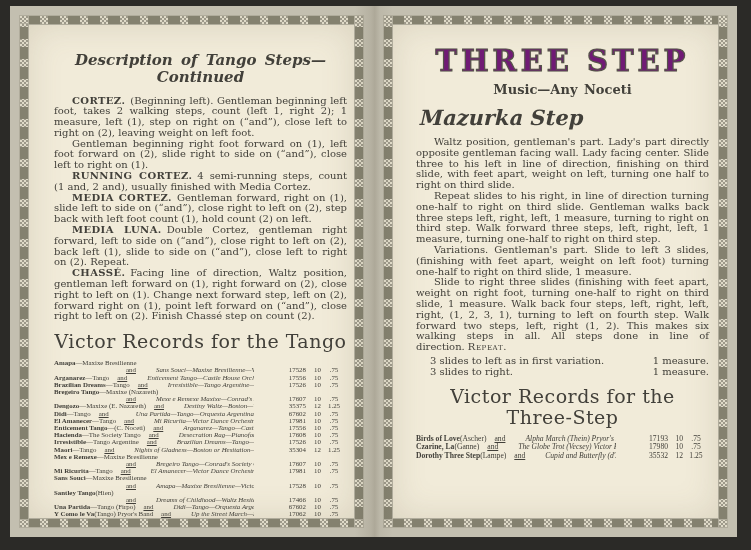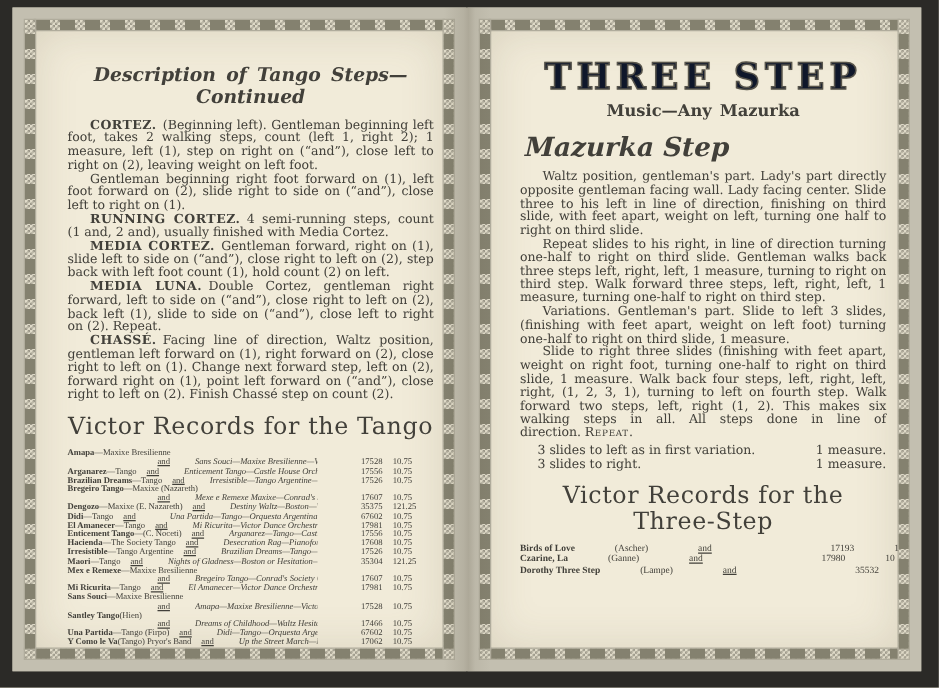--- a/index.html
+++ b/index.html
@@ -37,48 +37,48 @@
   .gutter{position:absolute;top:0;left:345px;width:38px;height:100%;pointer-events:none;
     background:linear-gradient(90deg,rgba(60,50,30,0) 0%,rgba(60,50,30,.10) 42%,rgba(60,50,30,.16) 52%,rgba(60,50,30,.05) 66%,rgba(60,50,30,0) 100%);}
   .content{position:absolute;inset:18px;overflow:hidden;}
   .page.left .content{padding:20px 8px 10px 26px;}
   .page.right .content{padding:14px 10px 10px 24px;}
   
   .h-tango{font-style:italic;font-weight:700;font-size:15px;line-height:1.15;text-align:center;
     word-spacing:3px;margin:8px 0 9px;}
   .h-records{font-weight:400;font-size:19px;line-height:1.1;text-align:center;margin:9px 0 7px;letter-spacing:.5px;}
   .h-display{text-align:center;font-size:29px;font-weight:700;letter-spacing:4px;margin:6px 0 4px;
-    color:#0f172a;-webkit-text-stroke:1.2px #56534a;text-shadow:0 0 1px #6a6759;}
+    color:#701a75;-webkit-text-stroke:1.2px #56534a;text-shadow:0 0 1px #6a6759;}
   .subtitle{text-align:center;font-style:italic;font-size:10px;margin-bottom:7px;}
   .music{text-align:center;font-weight:700;font-size:13px;word-spacing:2px;margin-bottom:8px;}
   .script-head{font-style:italic;font-weight:700;font-size:21px;margin:2px 0 7px;padding-left:4px;
     transform:skewX(-2deg);transform-origin:left;}
   
   .para{font-size:10px;line-height:10.8px;text-align:justify;text-indent:18px;}
   .lead{font-weight:700;letter-spacing:.4px;}
   .lead:not(:empty){margin-right:5px;}
   .tail{font-variant:small-caps;letter-spacing:.6px;}
   .tail:not(:empty){margin-left:3px;}
   
   .vars{margin-top:2px;font-size:10px;line-height:11px;}
   .vline{display:flex;}
   .vtext{flex:1;padding-left:14px;text-align:justify;}
   .vmeasure{white-space:nowrap;align-self:flex-end;margin-left:10px;}
   
   .records{margin-top:2px;}
   .rline{display:flex;align-items:baseline;font-size:6.9px;line-height:7.2px;
     font-family:"Liberation Serif",serif;white-space:nowrap;}
-  .page.right .rline{font-size:7.6px;line-height:8.6px;gap:32px;}
+  .page.right .rline{font-size:7.6px;line-height:8.6px;}
   .rb{font-weight:700;}
   .rmid{text-decoration:underline;}
   .rmid:not(:empty){margin:0 20px 0 8px;}
   .rit{flex:1;text-align:right;font-style:italic;overflow:hidden;}
   .rcat{width:41px;text-align:right;margin-left:11px;}
   .rsize{width:15px;text-align:right;}
-  .rprice{width:26px;text-align:left;}
+  .rprice{width:26px;text-align:center;}
   .rline.cont{padding-left:64px;}
 </style>
 </head>
 <body>
 
 <div class="spread">
 
   <section class="page left">
     <div class="page-inner"></div>
     <div class="band h top"></div>
@@ -300,21 +300,21 @@
   </section>
 
   <section class="page right">
     <div class="page-inner"></div>
     <div class="band h top"></div>
     <div class="band h bottom"></div>
     <div class="band v lft"></div>
     <div class="band v rgt"></div>
     <div class="content">
       <h1 class="h-display">THREE STEP</h1>
-      <div class="music">Music—Any Mazurka</div>
+      <div class="music">Music—Any Noceti</div>
       <div class="script-head">Mazurka Step</div>
       <div class="paras">
           <p class="para"><span class="lead"></span><span class="ptext">Waltz position, gentleman's part.  Lady's part directly opposite gentleman facing wall.  Lady facing center.  Slide three to his left in line of direction, finishing on third slide, with feet apart, weight on left, turning one half to right on third slide.</span><span class="tail"></span></p>
           <p class="para"><span class="lead"></span><span class="ptext">Repeat slides to his right, in line of direction turning one-half to right on third slide.  Gentleman walks back three steps left, right, left, 1 measure, turning to right on third step.  Walk forward three steps, left, right, left, 1 measure, turning one-half to right on third step.</span><span class="tail"></span></p>
           <p class="para"><span class="lead"></span><span class="ptext">Variations.  Gentleman's part.  Slide to left 3 slides, (finishing with feet apart, weight on left foot) turning one-half to right on third slide, 1 measure.</span><span class="tail"></span></p>
           <p class="para"><span class="lead"></span><span class="ptext">Slide to right three slides (finishing with feet apart, weight on right foot, turning one-half to right on third slide, 1 measure.  Walk back four steps, left, right, left, right, (1, 2, 3, 1), turning to left on fourth step.  Walk forward two steps, left, right (1, 2).  This makes six walking steps in all.  All steps done in line of direction.</span><span class="tail">Repeat.</span></p>
         </div>
       <div class="vars">
           <div class="vline">
             <span class="vtext">3 slides to left as in first variation.</span>

